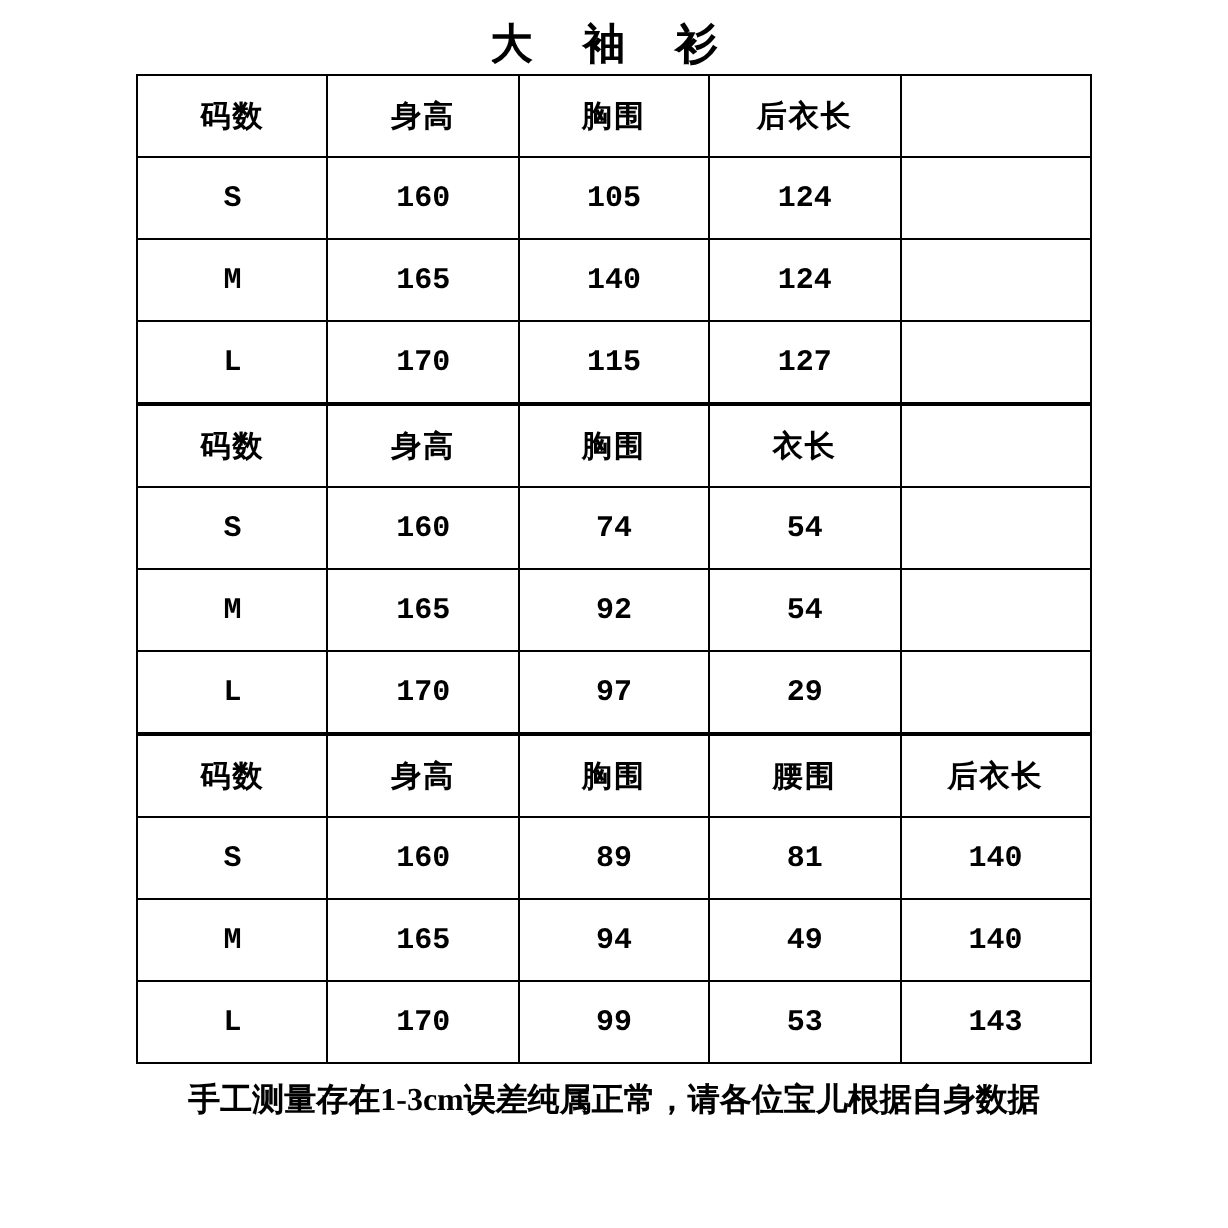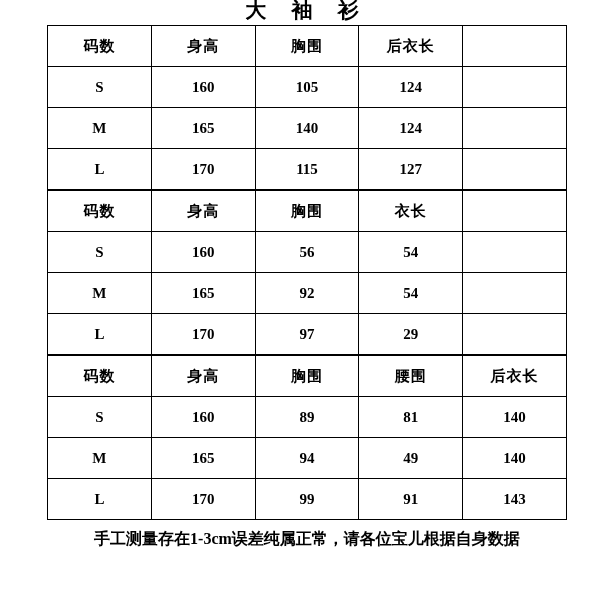--- a/index.html
+++ b/index.html
@@ -25,30 +25,31 @@
   }
   .section-title {
     text-align: center;
     font-weight: bold;
     font-size: 21px;
     letter-spacing: 10px;
     line-height: 1.0;
     padding: 9px 0 7px 0;
   }
   .section-title.first {
-    padding-top: 4px;
+    padding-top: 16px;
     height: 14px;
     overflow: hidden;
     line-height: 0.62;
   }
   table.sz {
     border-collapse: collapse;
-    width: 520px;
+    width: 478px;
     margin: 0 auto;
     table-layout: fixed;
+    font-family: Liberation Mono, monospace;
   }
   table.sz td {
     border: 1px solid #000000;
     height: 40px;
     text-align: center;
     vertical-align: middle;
     font-size: 15px;
     font-weight: bold;
     padding: 0;
   }
@@ -116,21 +117,21 @@
           <tr>
         <td class="hdr">码数</td>
         <td class="hdr">身高</td>
         <td class="hdr">胸围</td>
         <td class="hdr">衣长</td>
         <td class="hdr empty"></td>
       </tr>
       <tr>
         <td>S</td>
         <td>160</td>
-        <td>56</td>
+        <td>74</td>
         <td>54</td>
         <td class="empty"></td>
       </tr>
       <tr>
         <td>M</td>
         <td>165</td>
         <td>92</td>
         <td>54</td>
         <td class="empty"></td>
       </tr>
@@ -166,21 +167,21 @@
         <td>M</td>
         <td>165</td>
         <td>94</td>
         <td>49</td>
         <td>140</td>
       </tr>
       <tr>
         <td>L</td>
         <td>170</td>
         <td>99</td>
-        <td>91</td>
+        <td>53</td>
         <td>143</td>
       </tr>
     </tbody>
       </table>
   </div>
 
   <div class="footer">
     <span>手工测量存在1-3cm误差纯属正常，请各位宝儿根据自身数据</span>
     
   </div>

